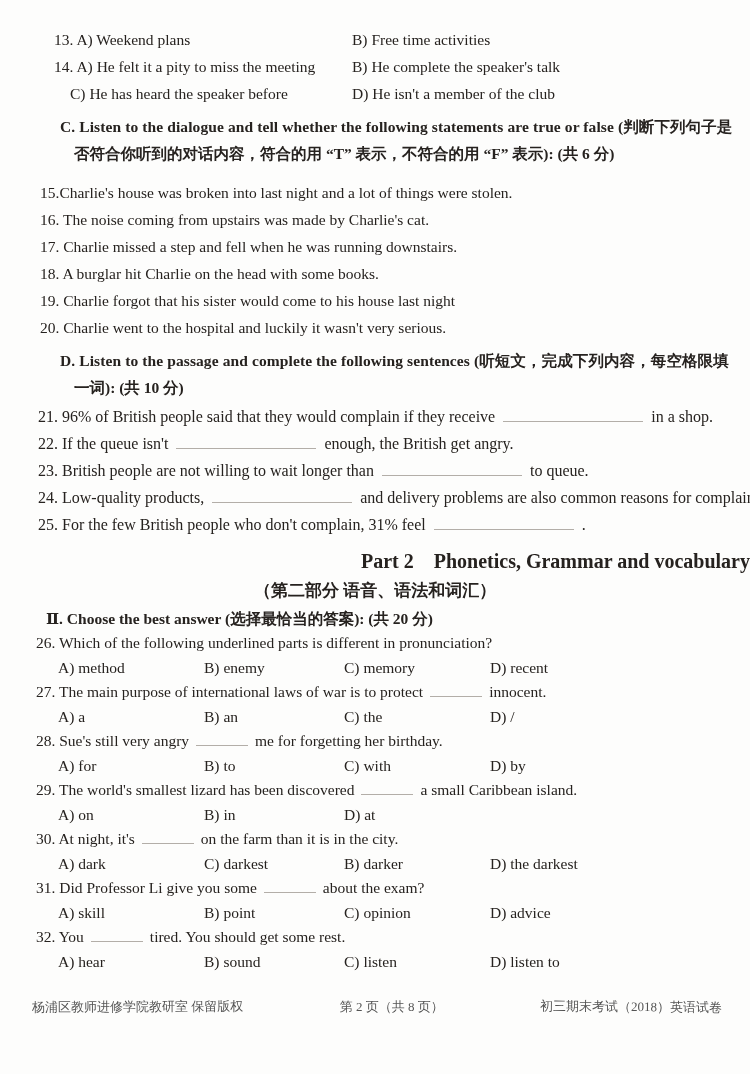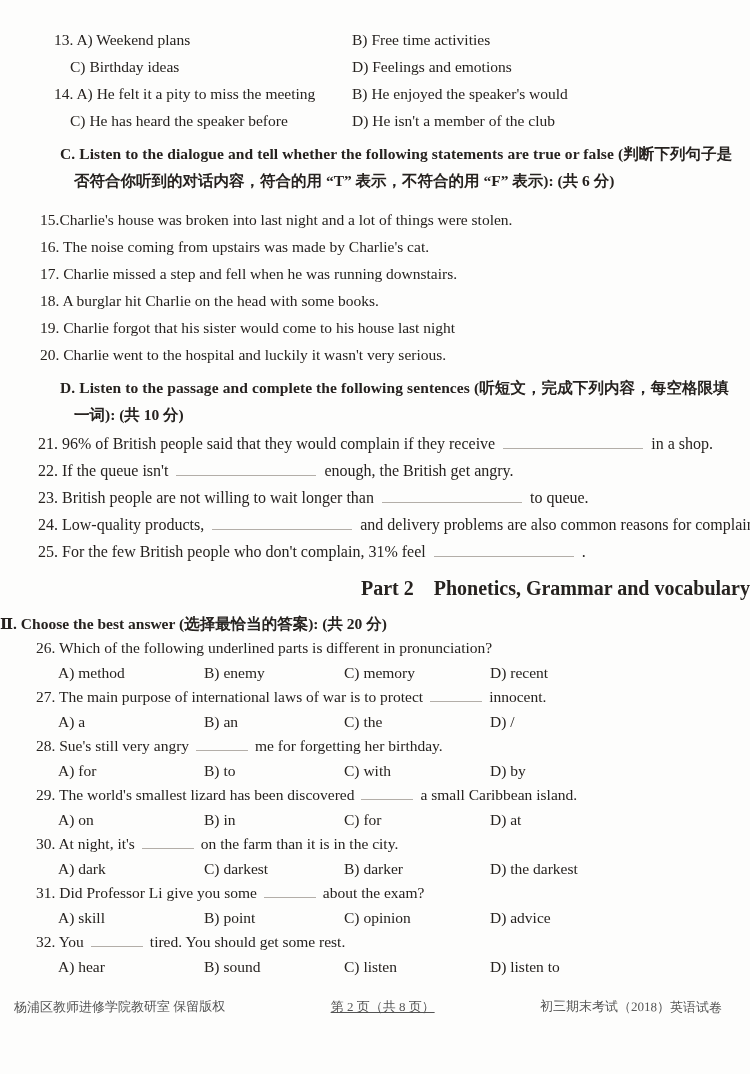--- a/index.html
+++ b/index.html
@@ -26,51 +26,47 @@
   
   .fills{margin-top:2px;}
   .fill{padding-left:38px;line-height:27px;font-size:16px;white-space:nowrap;}
   .blank{display:inline-block;height:13px;border-bottom:1px solid #b3aea8;vertical-align:baseline;}
   .blank-lg{width:140px;margin:0 8px;}
   .blank-sm{width:52px;margin:0 7px;}
   
   .p2title{margin-top:8px;text-align:right;font-weight:bold;font-size:20px;line-height:30px;}
   .p2title .gap{display:inline-block;width:20px;}
   .p2sub{text-align:center;font-weight:bold;font-size:17px;line-height:30px;}
-  .iihead{margin-top:8px;font-weight:bold;font-size:15.5px;line-height:25px;}
+  .iihead{padding-left:46px;font-weight:bold;font-size:15.5px;line-height:25px;}
   .qstem{padding-left:36px;line-height:24.5px;font-size:15.5px;white-space:nowrap;}
   .qopts{display:grid;grid-template-columns:146px 140px 146px auto;padding-left:58px;line-height:24.5px;font-size:15.5px;}
   
   .footer{
-    position:absolute;left:14px;right:28px;top:998px;
+    position:absolute;left:32px;right:28px;top:998px;
     display:flex;justify-content:space-between;align-items:flex-start;
     font-size:13px;color:#3c3c3c;opacity:.88;
   }
-  .footer .f-center{text-decoration:underline;}
+  .footer .f-center{}
   .footer .f-right{transform:rotate(.5deg);}
   .f-left{transform:rotate(-.3deg);}
 </style>
 </head>
 <body>
 
 <div class="page">
   <div class="content">
 
     <section class="mc">
       <div class="mcrow">
         <span class="mcleft">13. A) Weekend plans</span>
         <span class="mcright">B) Free time activities</span>
       </div>
       <div class="mcrow">
-        <span class="mcleft indent">C) Birthday ideas</span>
-        <span class="mcright">D) Feelings and emotions</span>
-      </div>
-      <div class="mcrow">
         <span class="mcleft">14. A) He felt it a pity to miss the meeting</span>
-        <span class="mcright">B) He enjoyed the speaker's would</span>
+        <span class="mcright">B) He complete the speaker's talk</span>
       </div>
       <div class="mcrow">
         <span class="mcleft indent">C) He has heard the speaker before</span>
         <span class="mcright">D) He isn't a member of the club</span>
       </div>
     </section>
 
     <div class="sec-head">
       <div class="hl1">C. Listen to the dialogue and tell whether the following statements are true or false (判断下列句子是</div>
       <div class="hl2">否符合你听到的对话内容，符合的用 “T” 表示，不符合的用 “F” 表示): (共 6 分)</div>
@@ -104,20 +100,21 @@
         <span>24. Low-quality products,</span><span class="blank blank-lg"></span><span>and delivery problems are also common reasons for complaints</span>
       </div>
       <div class="fill">
         <span>25. For the few British people who don't complain, 31% feel</span><span class="blank blank-lg"></span><span>.</span>
       </div>
     </div>
 
     <div class="p2title">
       <span>Part 2</span><span class="gap"></span><span>Phonetics, Grammar and vocabulary</span>
     </div>
+    <div class="p2sub">（第二部分 语音、语法和词汇）</div>
 
     <div class="iihead">Ⅱ. Choose the best answer (选择最恰当的答案): (共 20 分)</div>
 
     <div class="qstem">26.  Which of the following underlined parts is different in pronunciation?</div>
     <div class="qopts">
       <span>A) method</span>
       <span>B) enemy</span>
       <span>C) memory</span>
       <span>D) recent</span>
     </div>
@@ -141,21 +138,20 @@
       <span>C) with</span>
       <span>D) by</span>
     </div>
 
     <div class="qstem">
       <span>29. The world's smallest lizard has been discovered</span><span class="blank blank-sm"></span><span>a small Caribbean island.</span>
     </div>
     <div class="qopts">
       <span>A) on</span>
       <span>B) in</span>
-      <span>C) for</span>
       <span>D) at</span>
     </div>
 
     <div class="qstem">
       <span>30. At night, it's</span><span class="blank blank-sm"></span><span>on the farm than it is in the city.</span>
     </div>
     <div class="qopts">
       <span>A) dark</span>
       <span>C) darkest</span>
       <span>B) darker</span>

